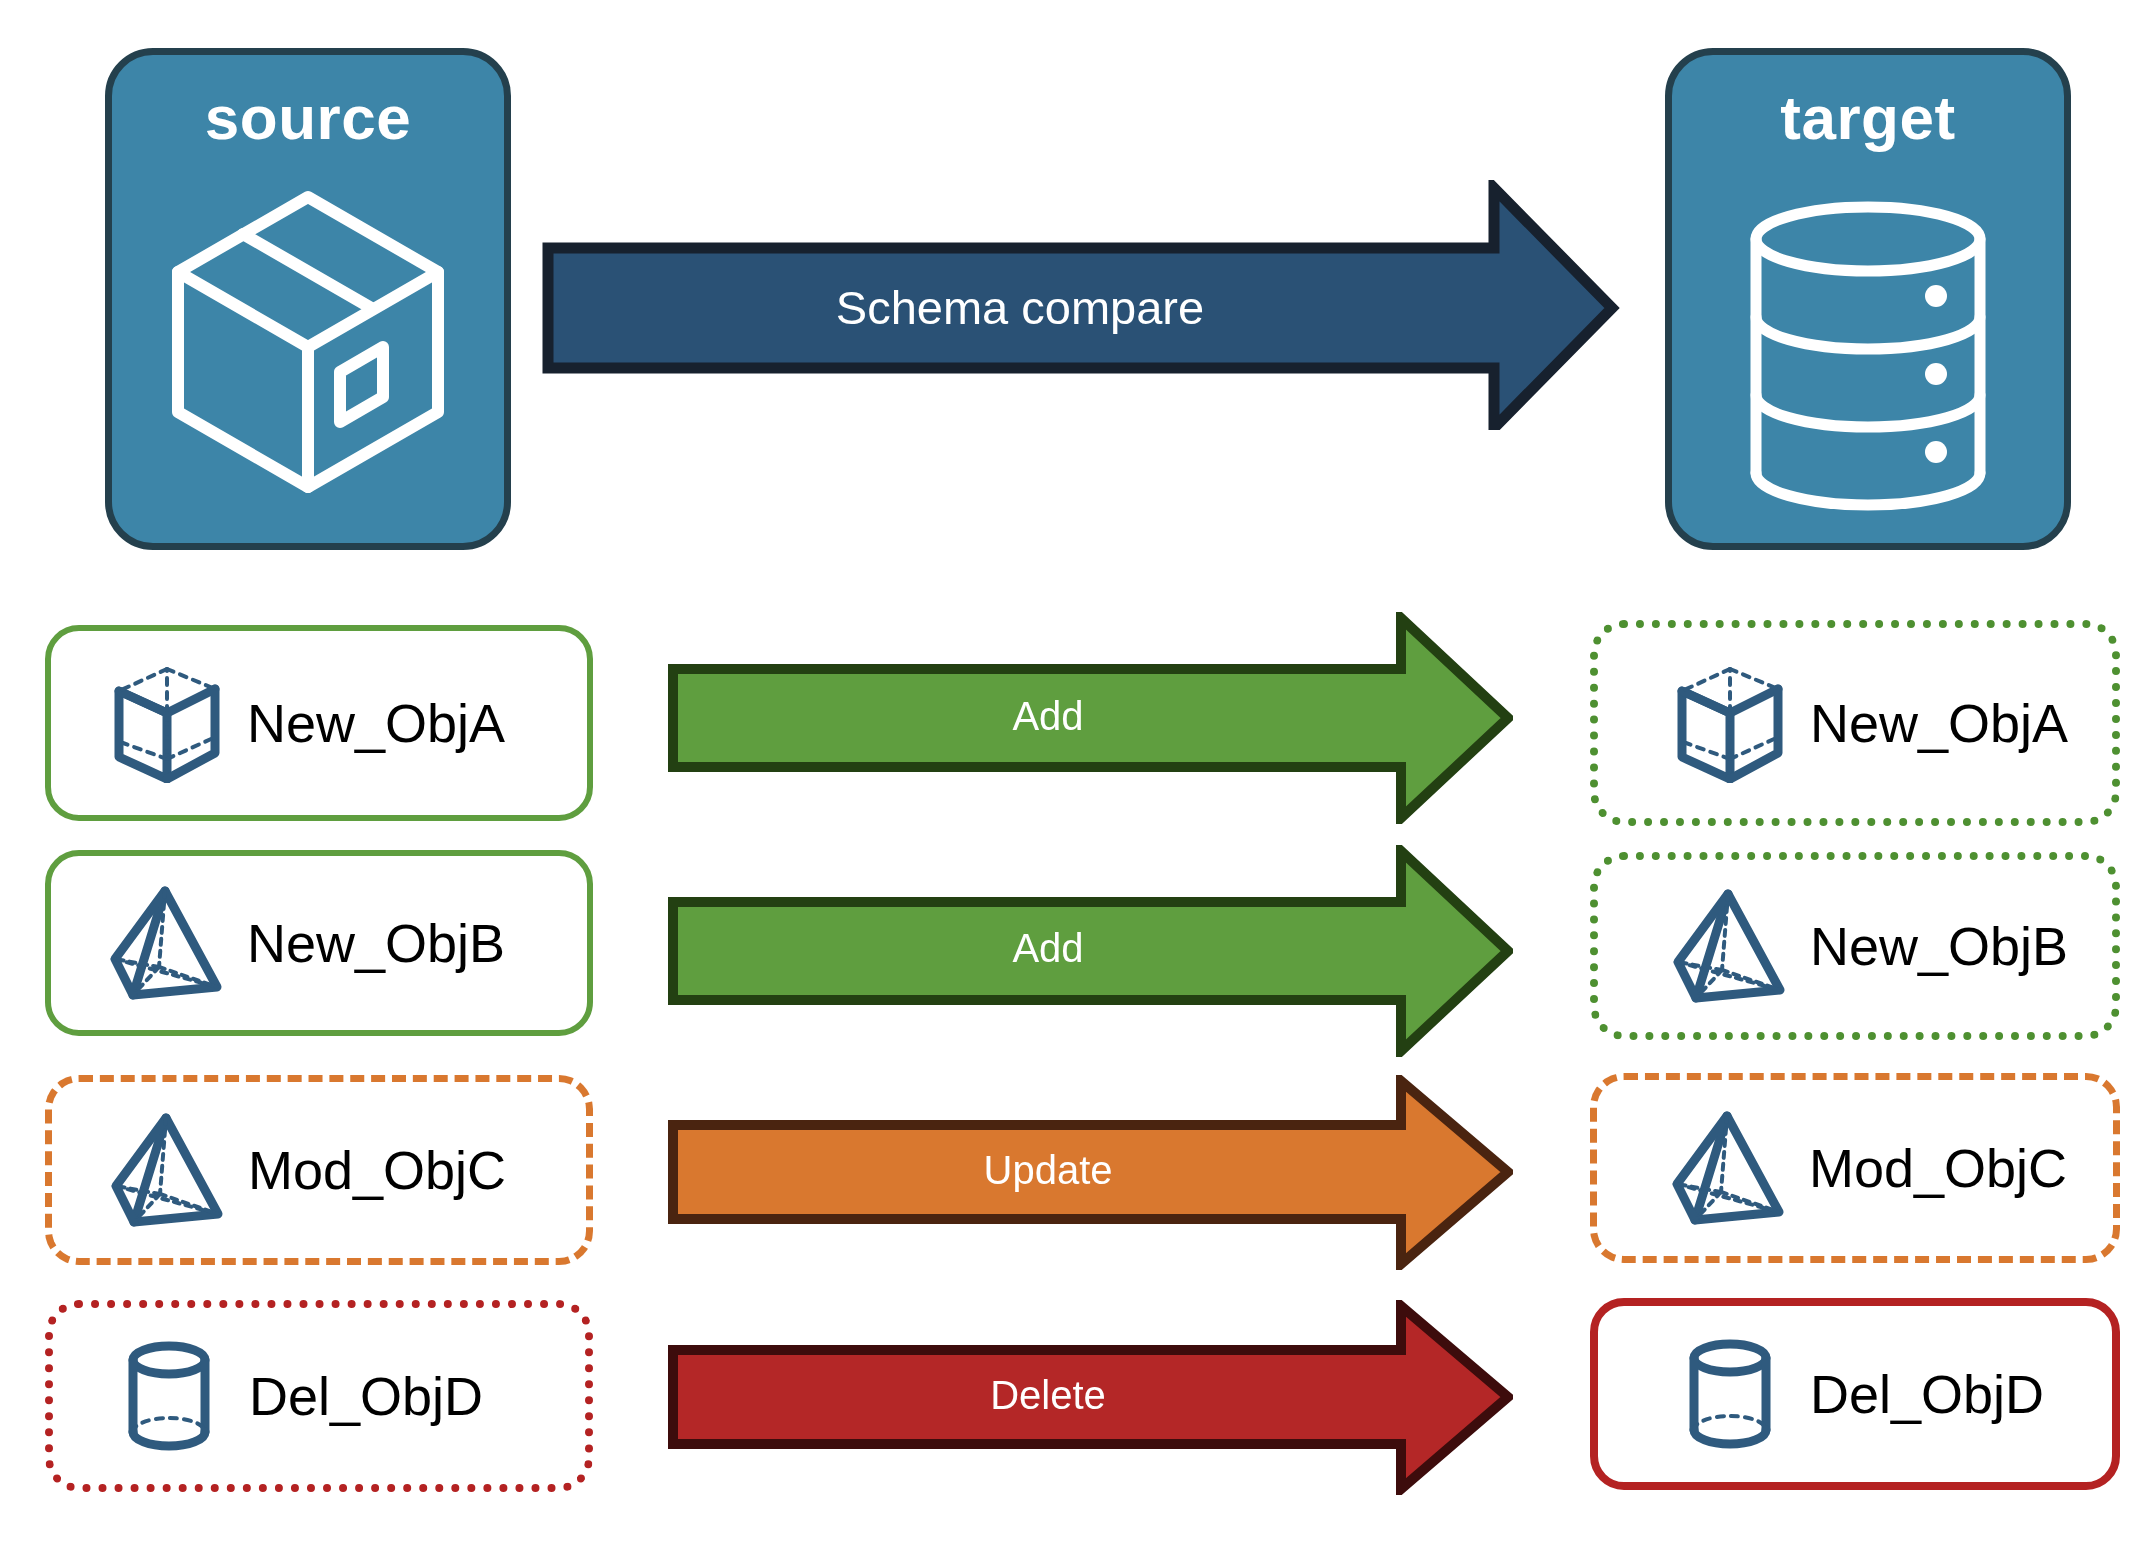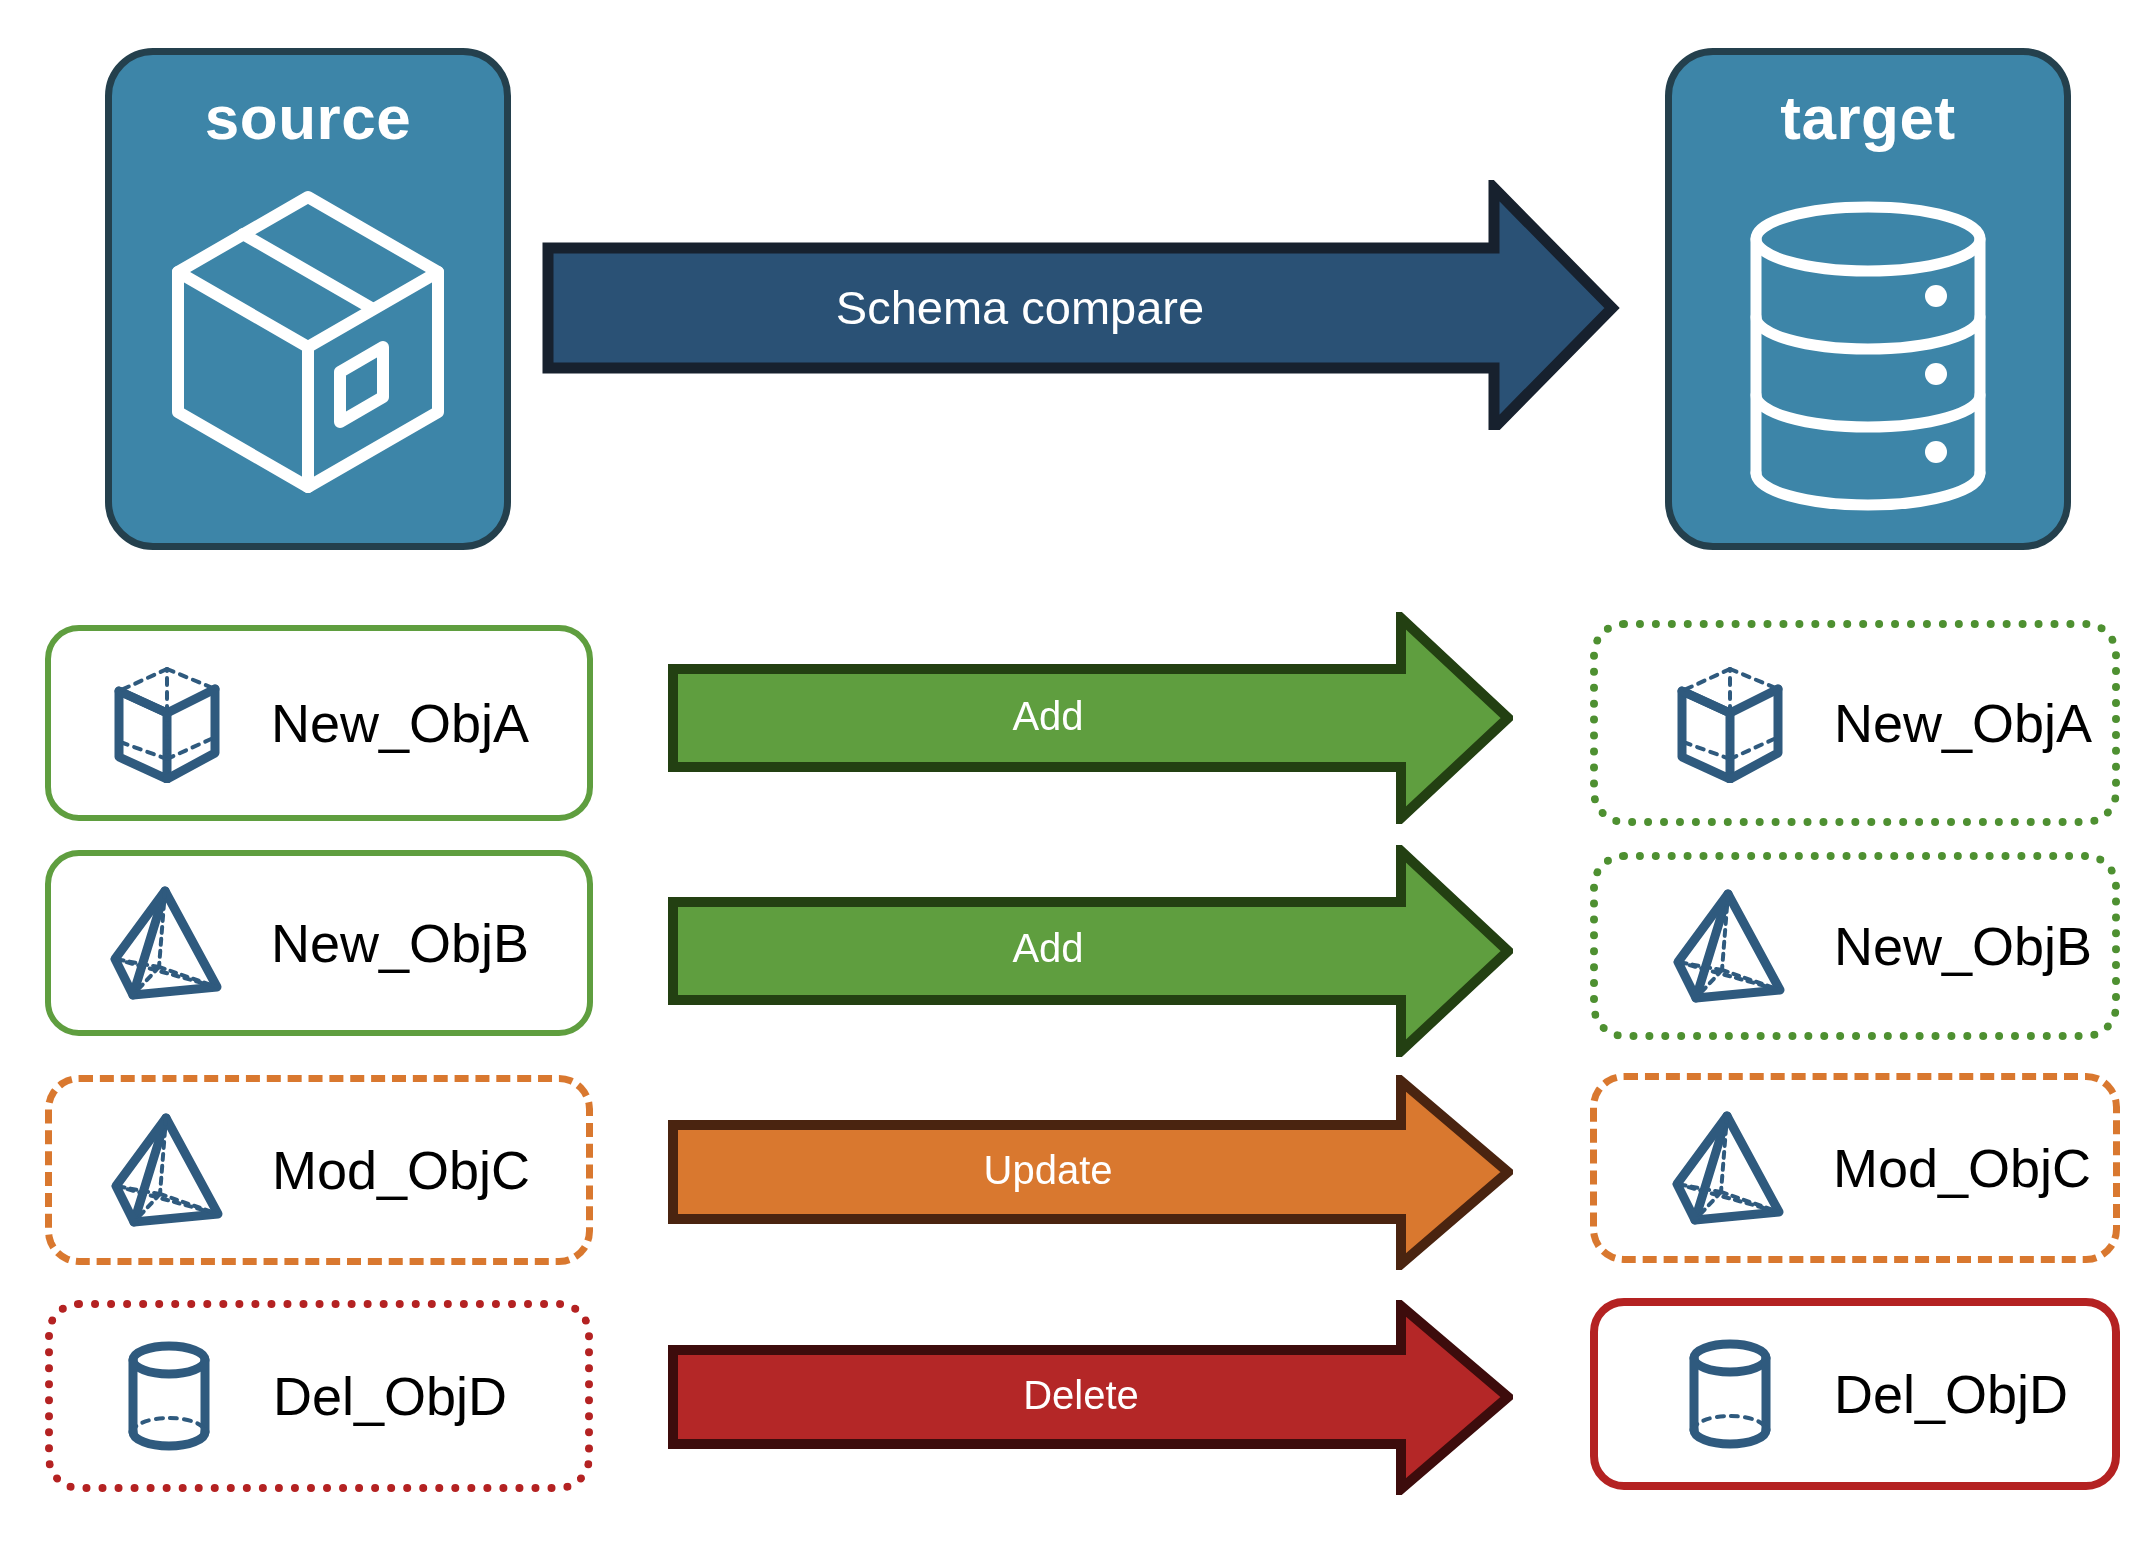--- a/index.html
+++ b/index.html
@@ -89,21 +89,21 @@
   .obj-icon {
     width: 120px;
     height: 120px;
     flex: 0 0 auto;
     margin-left: 56px;
   }
   .obj-card.tgt .obj-icon { margin-left: 72px; }
   .obj-label {
     font-size: 54px;
     color: #000000;
-    margin-left: 44px;
+    margin-left: 20px;
     white-space: nowrap;
     user-select: none;
   }
 
   
   .b-green-solid  { border: 6px solid #5f9e3f; }
   .b-green-dotted { border: 8px dotted #4e9031; }
   .b-orange-dashed{ border: 7px dashed #d9782f; }
   .b-red-dotted   { border: 8px dotted #b42222; }
   .b-red-solid    { border: 8px solid #b42222; }
@@ -296,21 +296,21 @@
         <path d="M24 96 A36 14 0 0 0 96 96"></path>
       </g>
       <path d="M24 96 A36 14 0 0 1 96 96" fill="none" stroke="#2f5a7e" stroke-width="4" stroke-dasharray="7 7" stroke-linecap="round"></path>
     </svg>
     <span class="obj-label">Del_ObjD</span>
   </div>
 
   <svg class="row-arrow" style="top:1300px; height:195px;" viewBox="0 0 845 195" preserveAspectRatio="none">
     <polygon points="5,50 733,50 733,6 840,97 733,189 733,144 5,144" fill="#b42727" stroke="#3d0c0c" stroke-width="10" stroke-linejoin="miter"></polygon>
   </svg>
-  <div class="row-arrow-caption" style="top:1373px;padding-left:33px;">Delete</div>
+  <div class="row-arrow-caption" style="top:1373px;">Delete</div>
 
   <div class="obj-card tgt b-red-solid" style="top:1298px; height:192px;">
     <svg class="obj-icon" viewBox="0 0 120 120">
       <g fill="none" stroke="#2f5a7e" stroke-width="9" stroke-linejoin="round" stroke-linecap="round">
         <ellipse cx="60" cy="24" rx="36" ry="14"></ellipse>
         <path d="M24 24 L24 96"></path>
         <path d="M96 24 L96 96"></path>
         <path d="M24 96 A36 14 0 0 0 96 96"></path>
       </g>
       <path d="M24 96 A36 14 0 0 1 96 96" fill="none" stroke="#2f5a7e" stroke-width="4" stroke-dasharray="7 7" stroke-linecap="round"></path>

